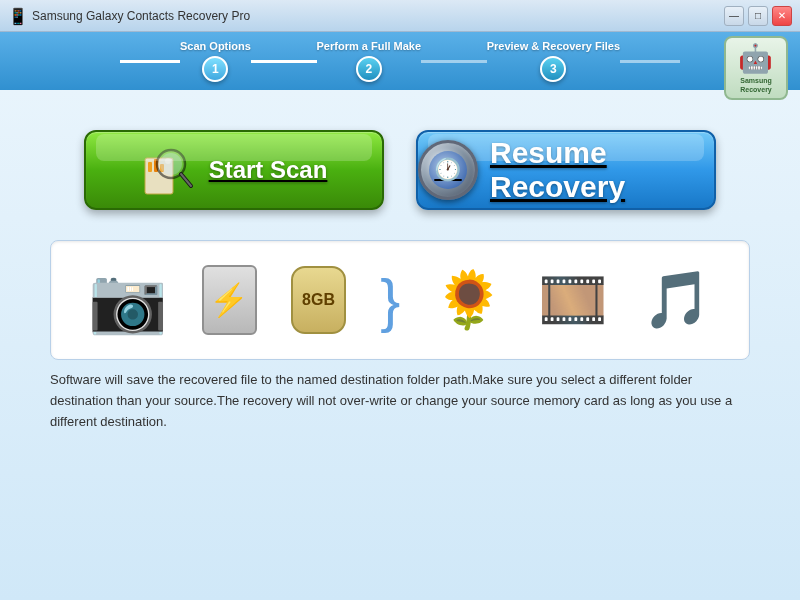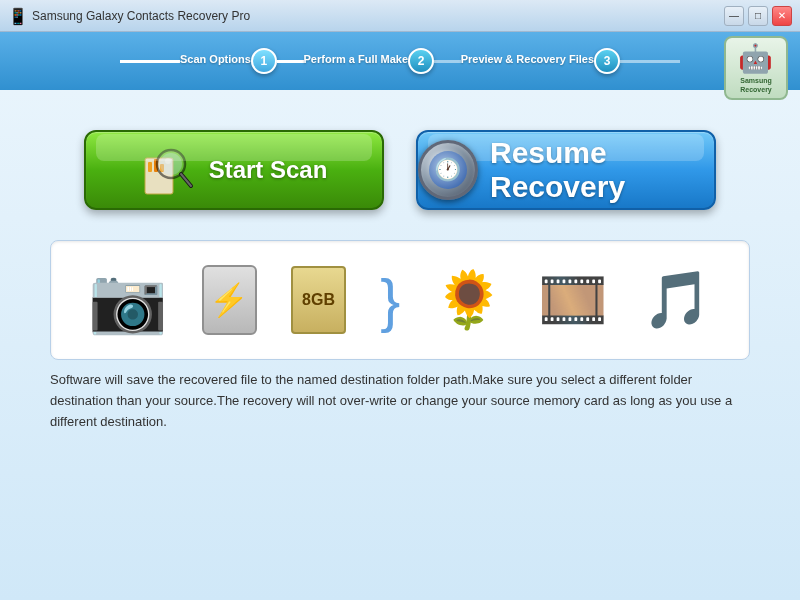--- a/index.html
+++ b/index.html
@@ -69,21 +69,21 @@
       flex: 1;
       height: 3px;
       background: rgba(255,255,255,0.5);
       position: relative;
     }
     .step-line.active {
       background: white;
     }
     .step-item {
       display: flex;
-      flex-direction: row;
+      flex-direction: column;
       align-items: center;
       position: relative;
     }
     .step-label {
       color: white;
       font-size: 11px;
       font-weight: bold;
       white-space: nowrap;
       margin-bottom: 4px;
       text-shadow: 0 1px 2px rgba(0,0,0,0.3);
@@ -136,20 +136,21 @@
       align-items: center;
       padding: 20px;
     }
 
     
     .buttons-row {
       display: flex;
       gap: 32px;
       margin-top: 20px;
       margin-bottom: 30px;
+      text-decoration: underline;
     }
 
     
     .scan-btn {
       width: 300px;
       height: 80px;
       background: linear-gradient(to bottom, #8ee840, #4ab010, #3a8a08);
       border: 2px solid #2a6a04;
       border-radius: 12px;
       display: flex;
@@ -279,21 +280,21 @@
       font-size: 32px;
       color: #404040;
     }
 
     
     .sd-icon {
       width: 55px;
       height: 68px;
       background: linear-gradient(to bottom, #e8d890, #c8b060);
       border: 2px solid #a09040;
-      border-radius: 4px;
+      border-radius: 14px;
       display: flex;
       align-items: center;
       justify-content: center;
       font-size: 16px;
       font-weight: bold;
       color: #604000;
       position: relative;
     }
 
     

